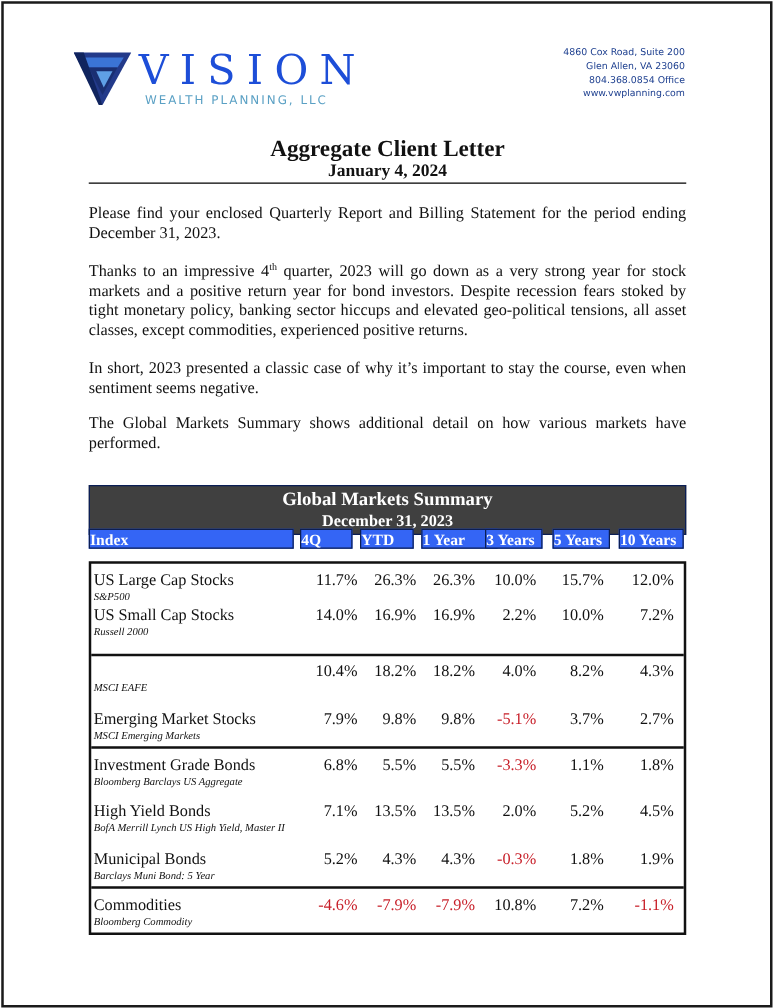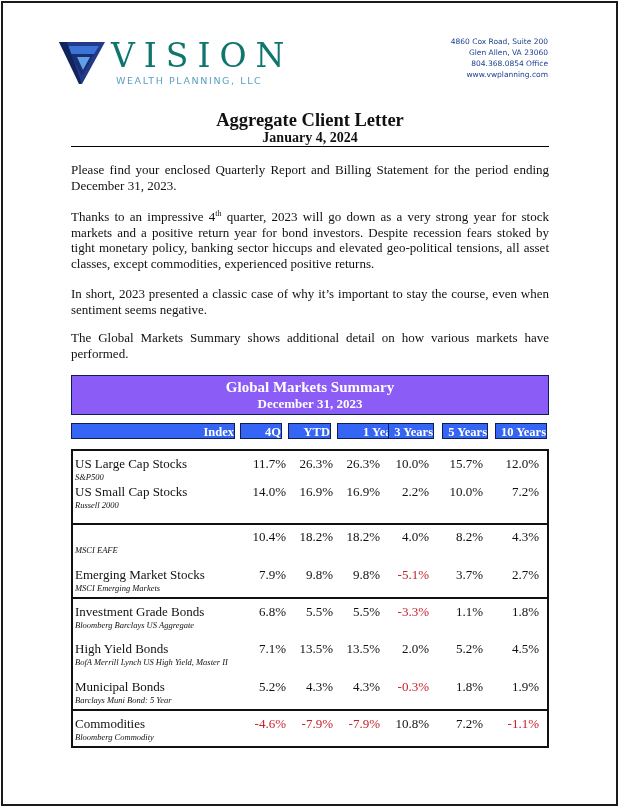--- a/index.html
+++ b/index.html
@@ -1,37 +1,37 @@
 <!DOCTYPE html>
 <html><head>
 <meta charset="utf-8">
 <style>
   html, body { margin: 0; padding: 0; background: #ffffff; }
   body { width: 619px; height: 806px; position: relative; overflow: hidden; font-family: "Liberation Serif", serif; color: #111; }
   .page-frame { position: absolute; left: 1px; top: 1px; width: 613px; height: 801px; border: 2px solid #1a1a1a; background: #fff; }
 
   .logo { position: absolute; left: 59px; top: 38px; width: 210px; height: 50px; }
   .logo svg { position: absolute; left: 0; top: 2px; }
-  .logo-word { position: absolute; left: 52px; top: -2px; font-family: "DejaVu Serif", serif; font-size: 33px; letter-spacing: 9px; color: #0f766e; font-weight: normal; }
+  .logo-word { position: absolute; left: 52px; top: -2px; font-family: "DejaVu Serif", serif; font-size: 33px; letter-spacing: 9px; color: #1d4ed8; font-weight: normal; }
   .logo-sub { position: absolute; left: 57px; top: 37px; font-family: "DejaVu Sans", sans-serif; font-size: 9.5px; letter-spacing: 1.6px; color: #5aa0c4; }
 
   .address { position: absolute; right: 71px; top: 36px; text-align: right; font-family: "DejaVu Sans", sans-serif; font-size: 7.5px; line-height: 11px; color: #1d3f8f; }
 
   .title { position: absolute; left: 71px; width: 478px; top: 110px; text-align: center; font-size: 18.5px; font-weight: bold; }
   .date { position: absolute; left: 71px; width: 478px; top: 130px; text-align: center; font-size: 14px; font-weight: bold; }
   .rule { position: absolute; left: 71px; width: 478px; top: 146px; height: 1px; background: #000; }
 
   .para { position: absolute; left: 71px; width: 478px; font-size: 13px; line-height: 15.5px; text-align: justify; }
   .para sup { font-size: 8px; line-height: 0; }
 
-  .gms-header { position: absolute; left: 71px; top: 375px; width: 476px; height: 38px; background: #8b5cf6; border: 1px solid #0b1e55; color: #fff; text-align: center; font-weight: bold; }
+  .gms-header { position: absolute; left: 71px; top: 388px; width: 476px; height: 38px; background: #404040; border: 1px solid #0b1e55; color: #fff; text-align: center; font-weight: bold; }
   .gms-title { font-size: 15px; line-height: 18px; margin-top: 2px; }
   .gms-date { font-size: 13px; line-height: 16px; }
 
-  .col-head { position: absolute; top: 423px; height: 16px; background: #3465f5; border: 1px solid #0b1e55; color: #fff; font-weight: bold; font-size: 12.5px; line-height: 16px; text-align: right; box-sizing: border-box; }
+  .col-head { position: absolute; top: 423px; height: 16px; background: #3465f5; border: 1px solid #0b1e55; color: #fff; font-weight: bold; font-size: 12.5px; line-height: 16px; text-align: left; box-sizing: border-box; }
 
   .table-box { position: absolute; left: 71px; top: 449px; width: 478px; height: 299px; border: 2px solid #111; box-sizing: border-box; }
   .group-divider { position: absolute; left: 0; right: 0; height: 1.5px; background: #111; }
   .row { position: absolute; left: 0; right: 0; height: 37px; }
   .row-name { position: absolute; left: 2px; top: 5px; font-size: 13px; line-height: 15px; white-space: nowrap; }
   .row-sub { position: absolute; left: 2px; top: 21px; font-size: 8.5px; line-height: 11px; font-style: italic; white-space: nowrap; }
   .val { position: absolute; top: 5px; font-size: 13px; line-height: 15px; text-align: right; }
   .neg { color: #c8202a; }
 </style>
 </head>

